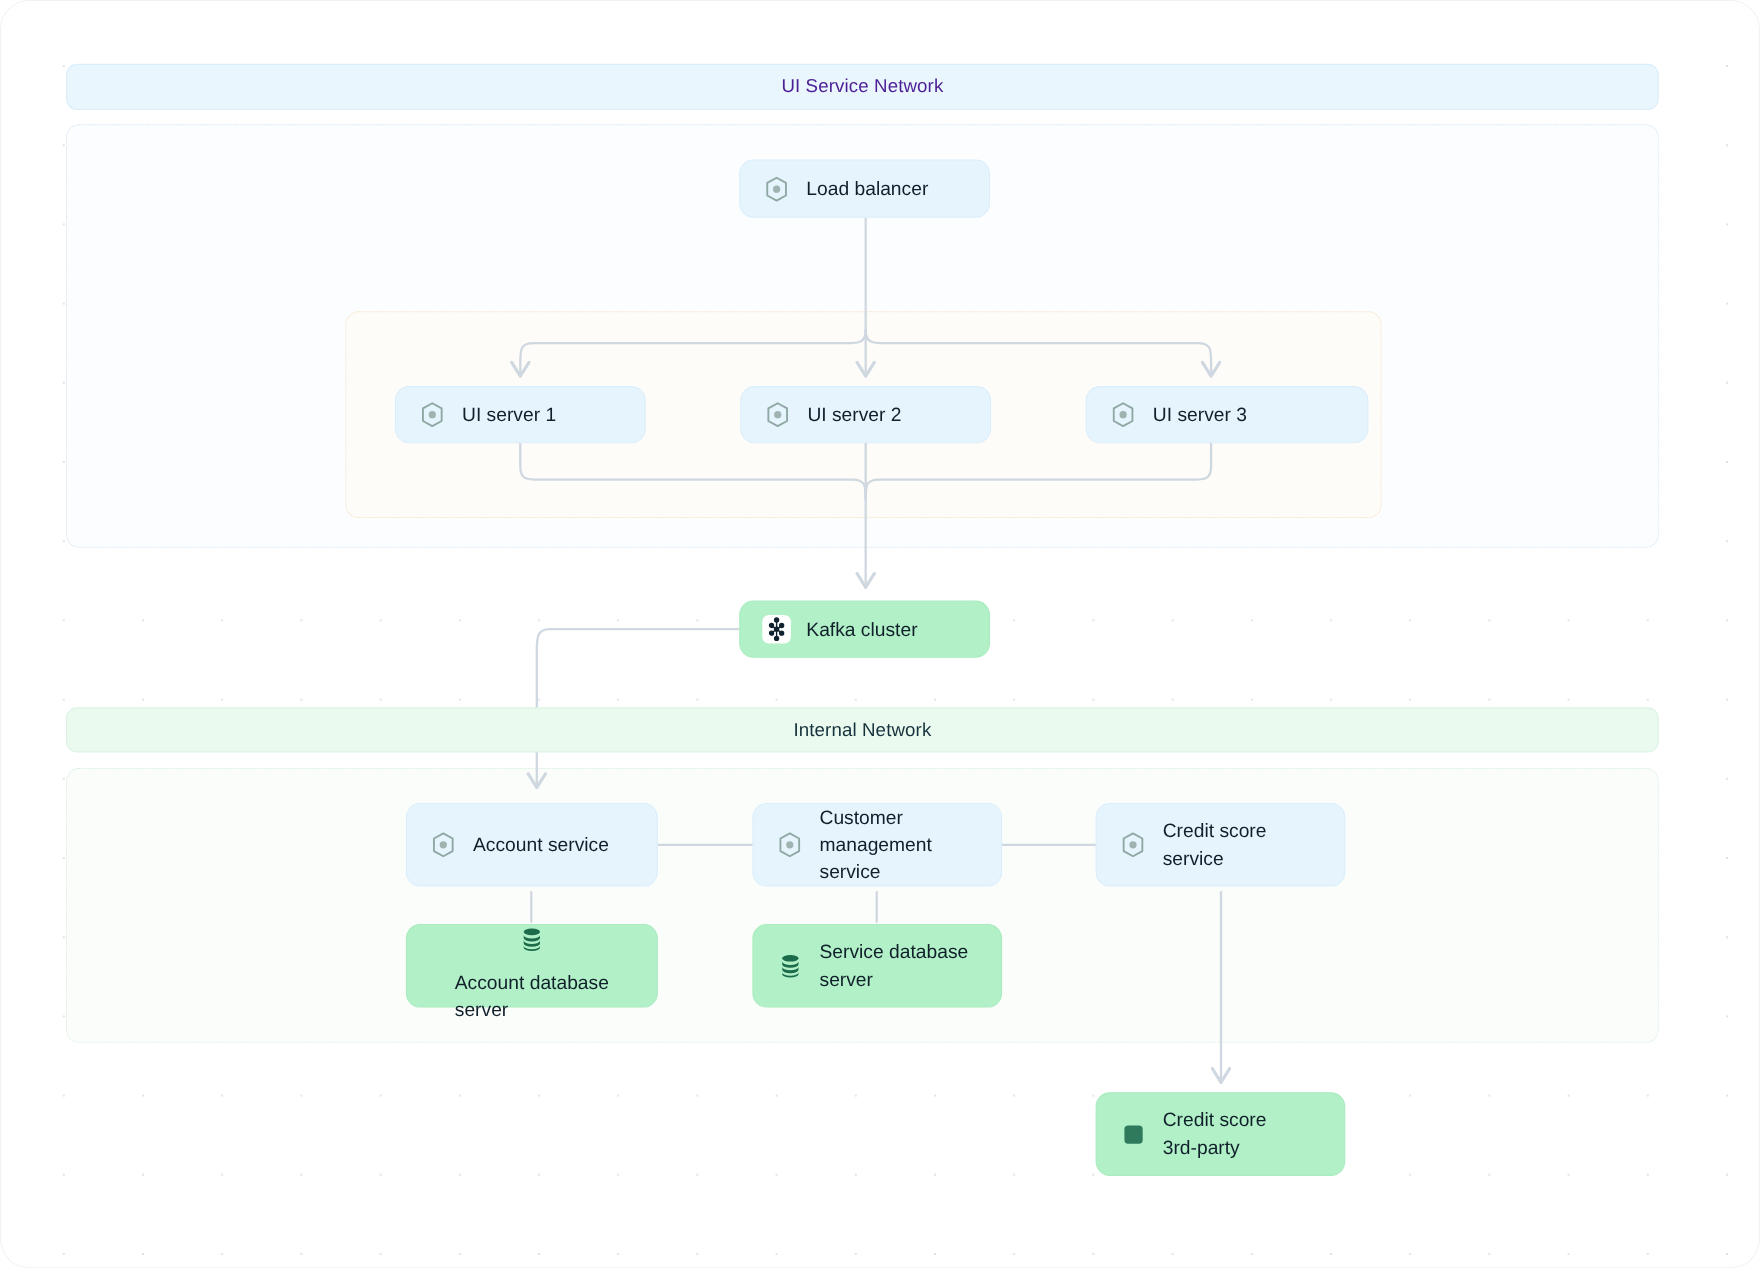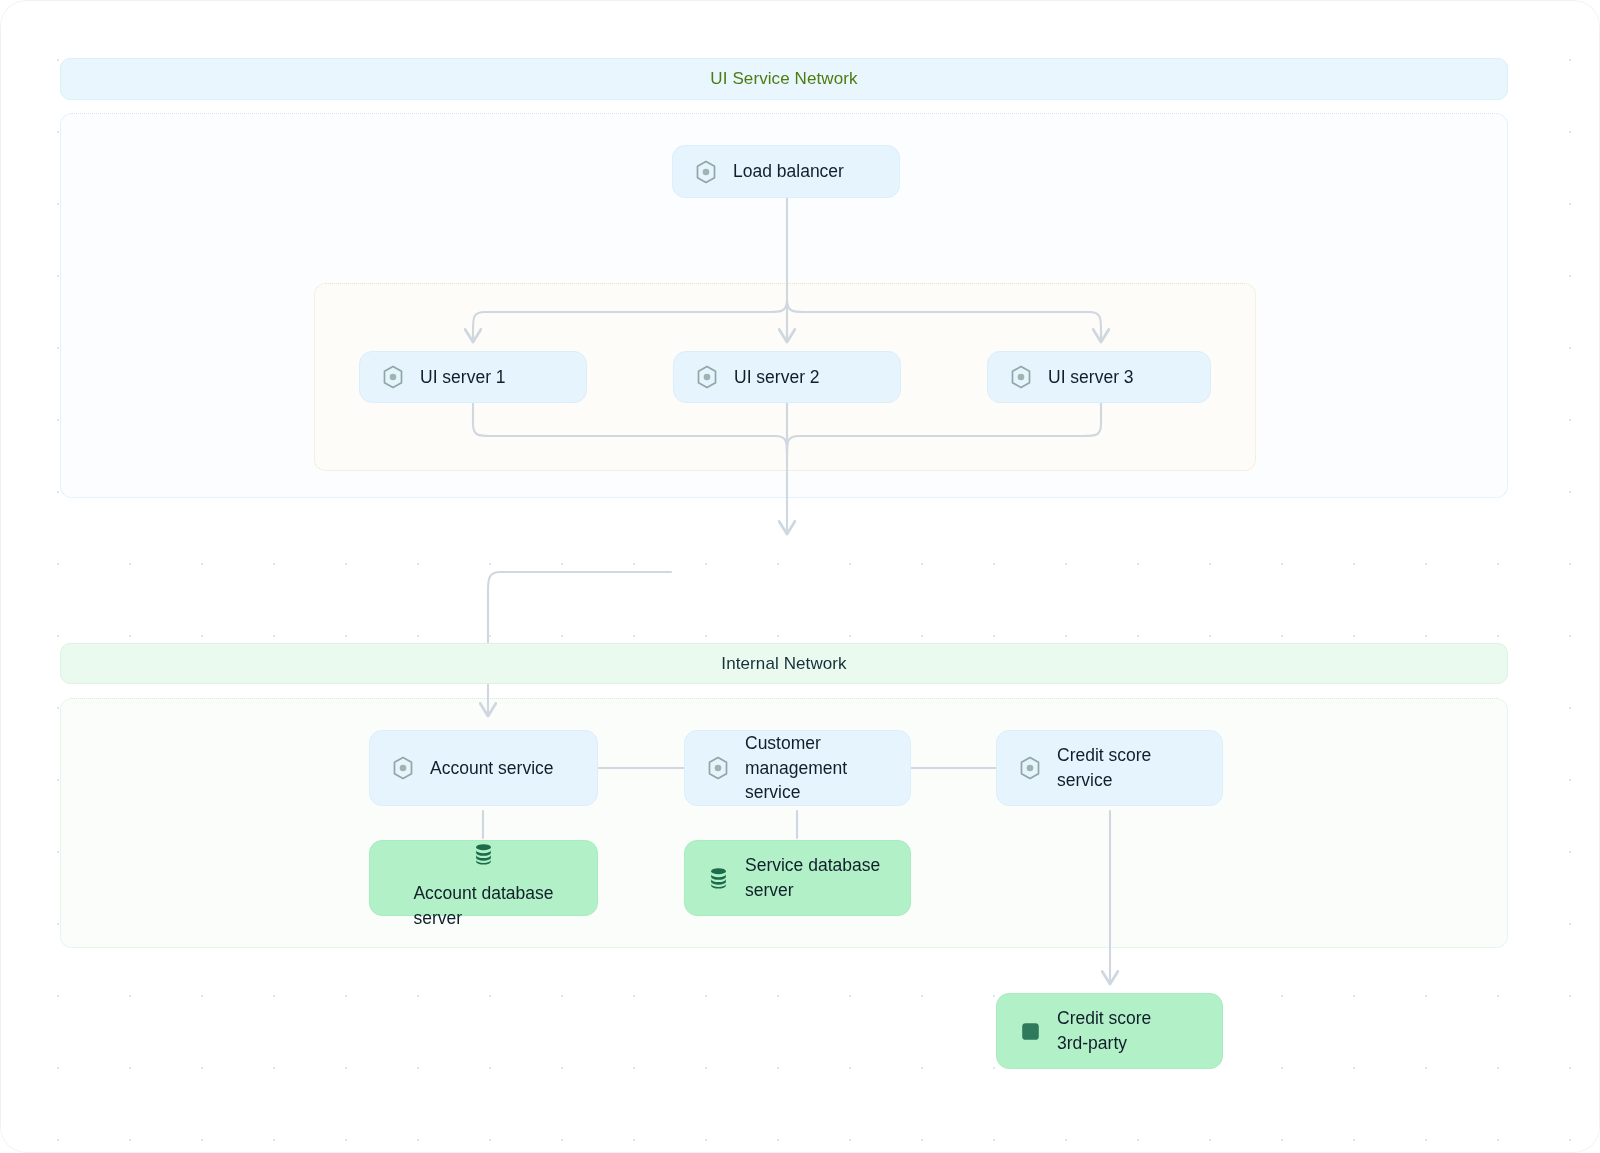--- a/index.html
+++ b/index.html
@@ -47,21 +47,21 @@
     align-items: center;
     justify-content: center;
     border-radius: 10px;
     font-size: 17px;
     letter-spacing: .1px;
     z-index: 8;
     box-sizing: border-box;
   }
   .band-ui {
     background: #e9f6fd;
-    color: #4d7c0f;
+    color: #4c1d95;
     border: 1px solid #daeefb;
   }
   .band-pool {
     background: #fdf6e9;
     color: #1b2733;
     border: 1px solid #fbf0dc;
   }
   .band-internal {
     background: #eafaef;
     color: #15313b;
@@ -197,30 +197,48 @@
   <div class="node blue" style="left:673px; top:351px; width:228px; height:52px;">
     <span class="ico">
       <svg width="22" height="24" viewBox="0 0 22 24">
         <path d="M11 1.6 L19.5 6.3 L19.5 17.7 L11 22.4 L2.5 17.7 L2.5 6.3 Z" fill="none" stroke="#8fa8a4" stroke-width="1.7" stroke-linejoin="round"></path>
         <circle cx="11" cy="12" r="3.3" fill="#9fb3b0"></circle>
       </svg>
     </span>
     <span class="label">UI server 2</span>
   </div>
 
-  <div class="node blue" style="left:987px; top:351px; width:224px; height:52px;">
+  <div class="node blue" style="left:987px; top:351px; width:257px; height:52px;">
     <span class="ico">
       <svg width="22" height="24" viewBox="0 0 22 24">
         <path d="M11 1.6 L19.5 6.3 L19.5 17.7 L11 22.4 L2.5 17.7 L2.5 6.3 Z" fill="none" stroke="#8fa8a4" stroke-width="1.7" stroke-linejoin="round"></path>
         <circle cx="11" cy="12" r="3.3" fill="#9fb3b0"></circle>
       </svg>
     </span>
     <span class="label">UI server 3</span>
   </div>
 
+  <div class="node green" style="left:672px; top:546px; width:228px; height:52px;">
+    <span class="ico chip">
+      <svg width="20" height="22" viewBox="0 0 20 22">
+        <g fill="none" stroke="#0f2230" stroke-width="1.25">
+          <circle cx="10" cy="2.6" r="1.8" fill="#0f2230"></circle>
+          <circle cx="5.4" cy="7.6" r="1.8" fill="#0f2230"></circle>
+          <circle cx="14.6" cy="7.6" r="1.8" fill="#0f2230"></circle>
+          <circle cx="10" cy="11" r="1.9" fill="#0f2230"></circle>
+          <circle cx="5.4" cy="14.6" r="1.8" fill="#0f2230"></circle>
+          <circle cx="14.6" cy="14.6" r="1.8" fill="#0f2230"></circle>
+          <circle cx="10" cy="19.4" r="1.8" fill="#0f2230"></circle>
+          <path d="M10 4.4 L10 9.1 M6.8 8.6 L8.6 10.3 M13.2 8.6 L11.4 10.3
+                   M8.6 11.9 L6.8 13.6 M11.4 11.9 L13.2 13.6 M10 12.9 L10 17.6"></path>
+        </g>
+      </svg>
+    </span>
+    <span class="label">Kafka cluster</span>
+  </div>
 
   <div class="group-band band-internal" style="left:60px; top:643px; width:1448px; height:41px;">
     <span>Internal Network</span>
   </div>
 
   <div class="group-box box-internal" style="left:60px; top:698px; width:1448px; height:250px;"></div>
 
   <div class="node blue" style="left:369px; top:730px; width:229px; height:76px;">
     <span class="ico">
       <svg width="22" height="24" viewBox="0 0 22 24">

